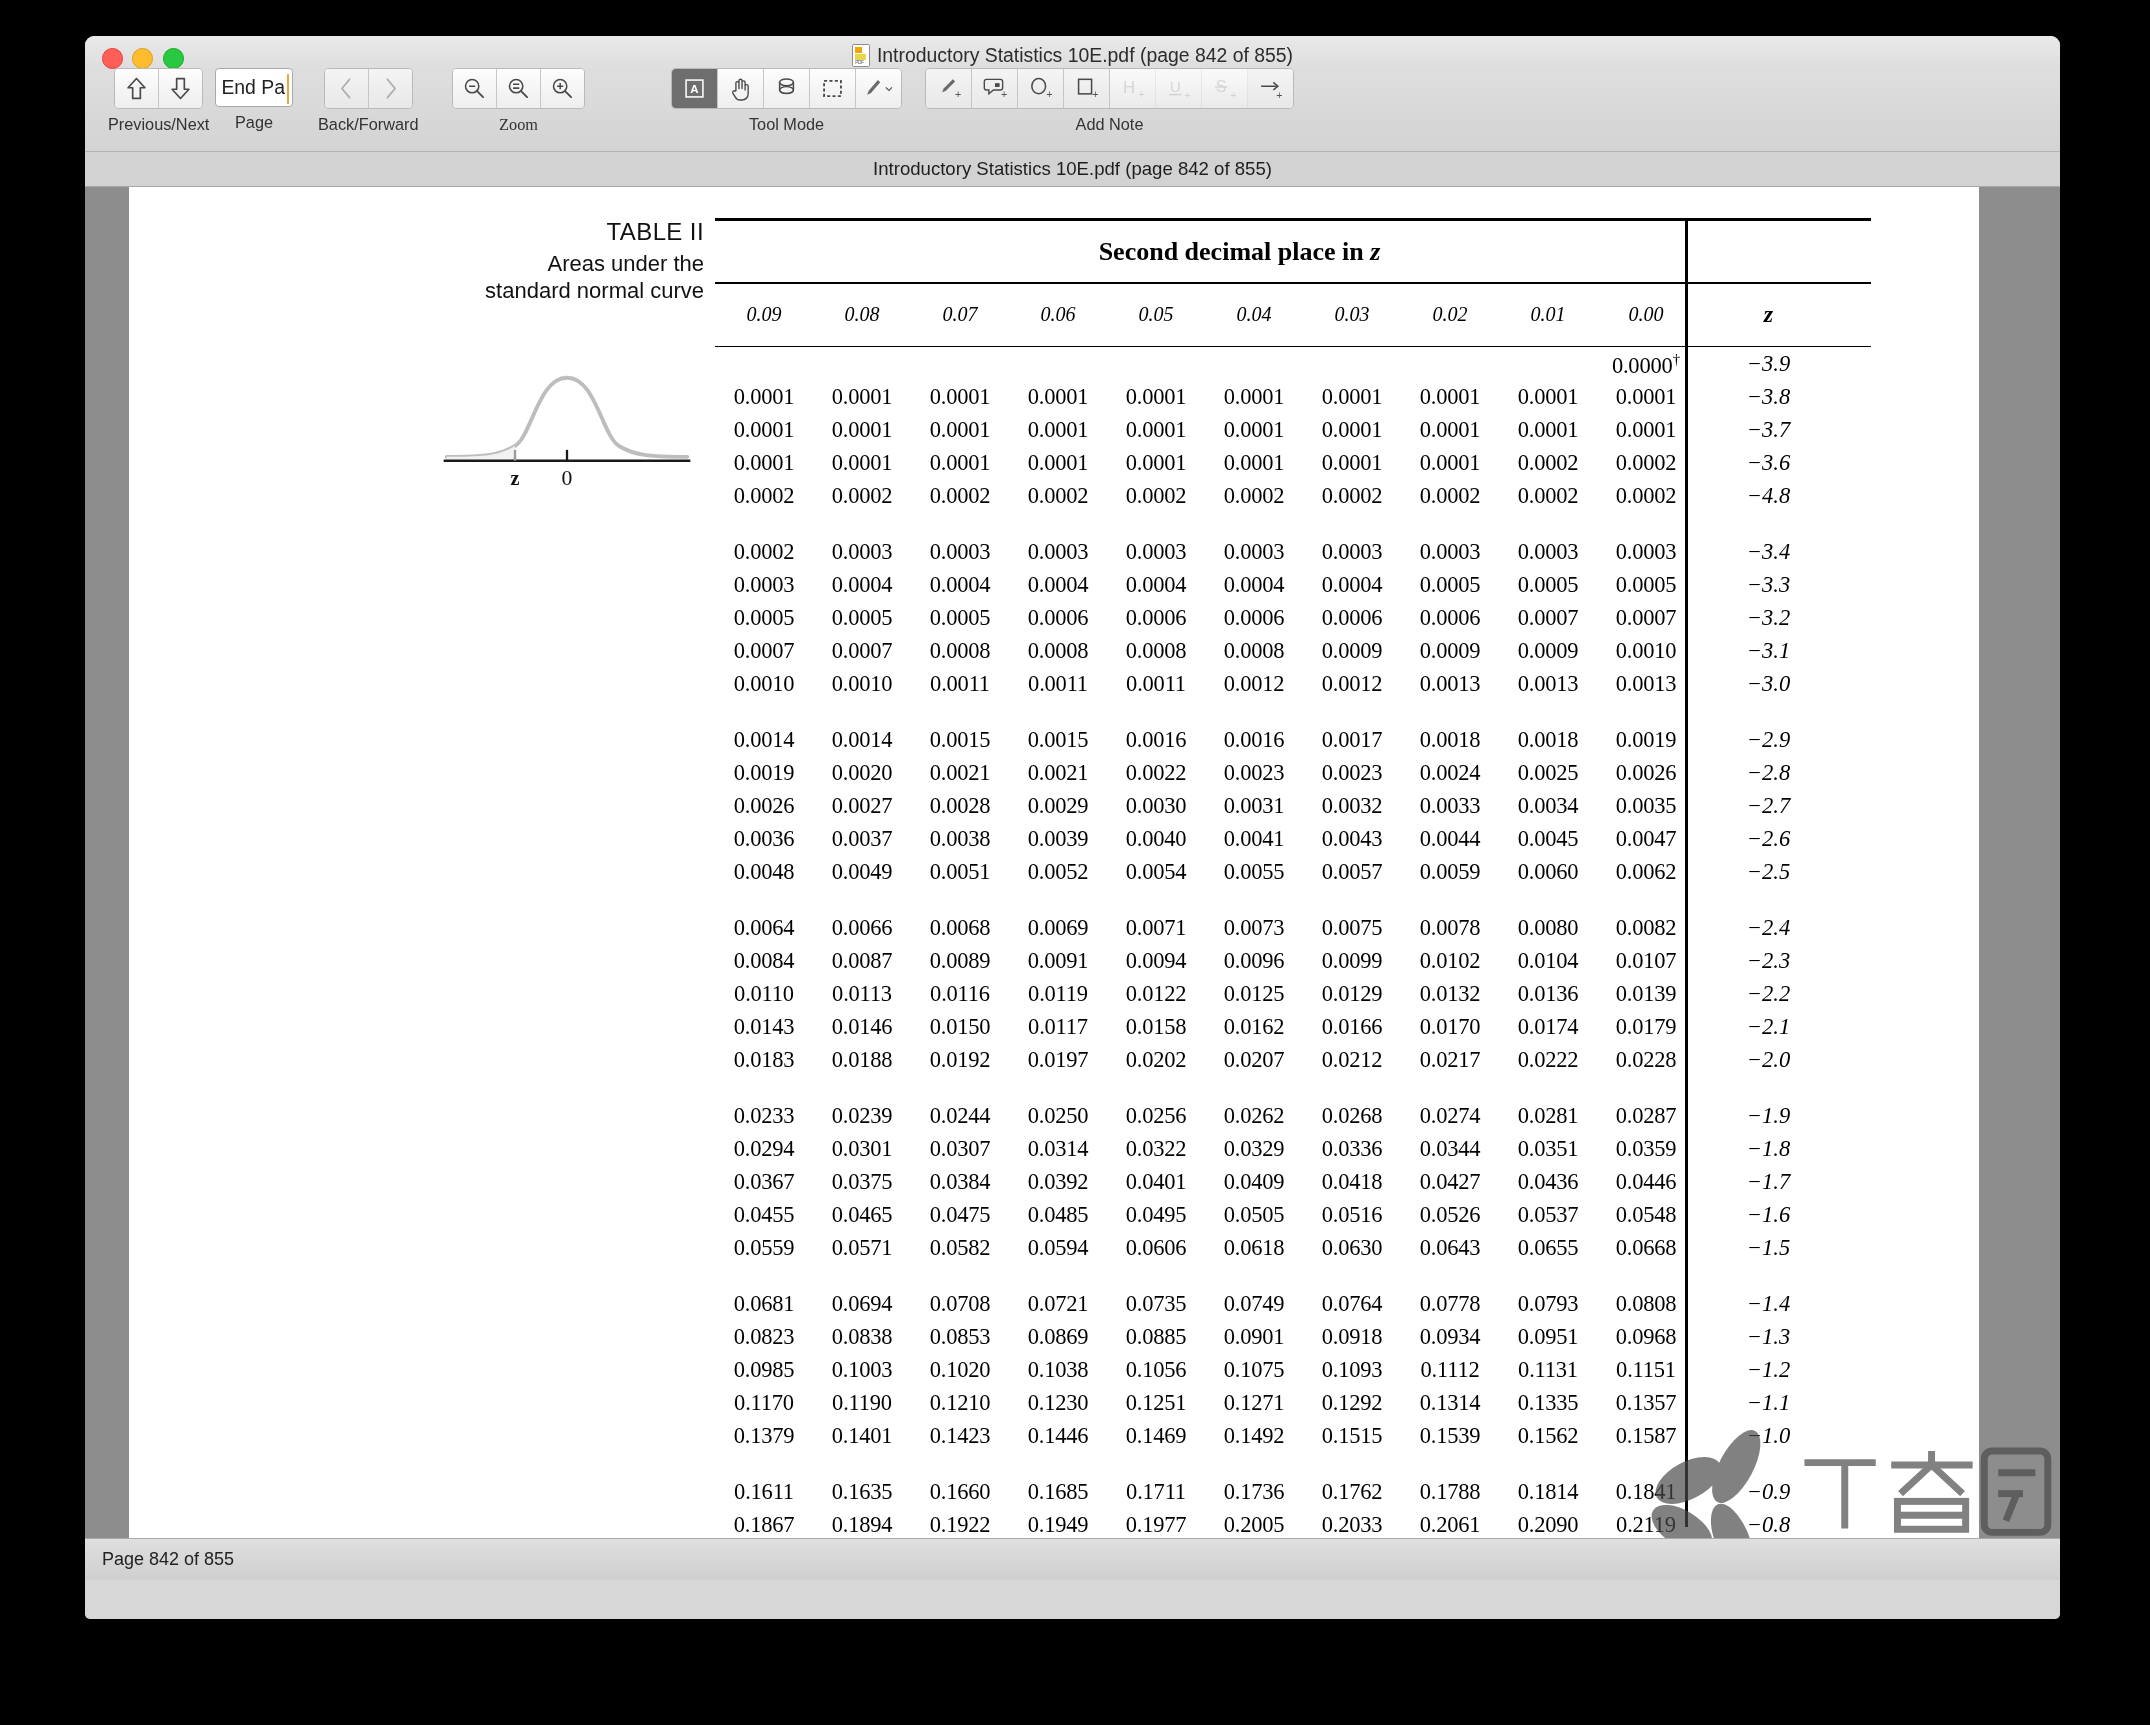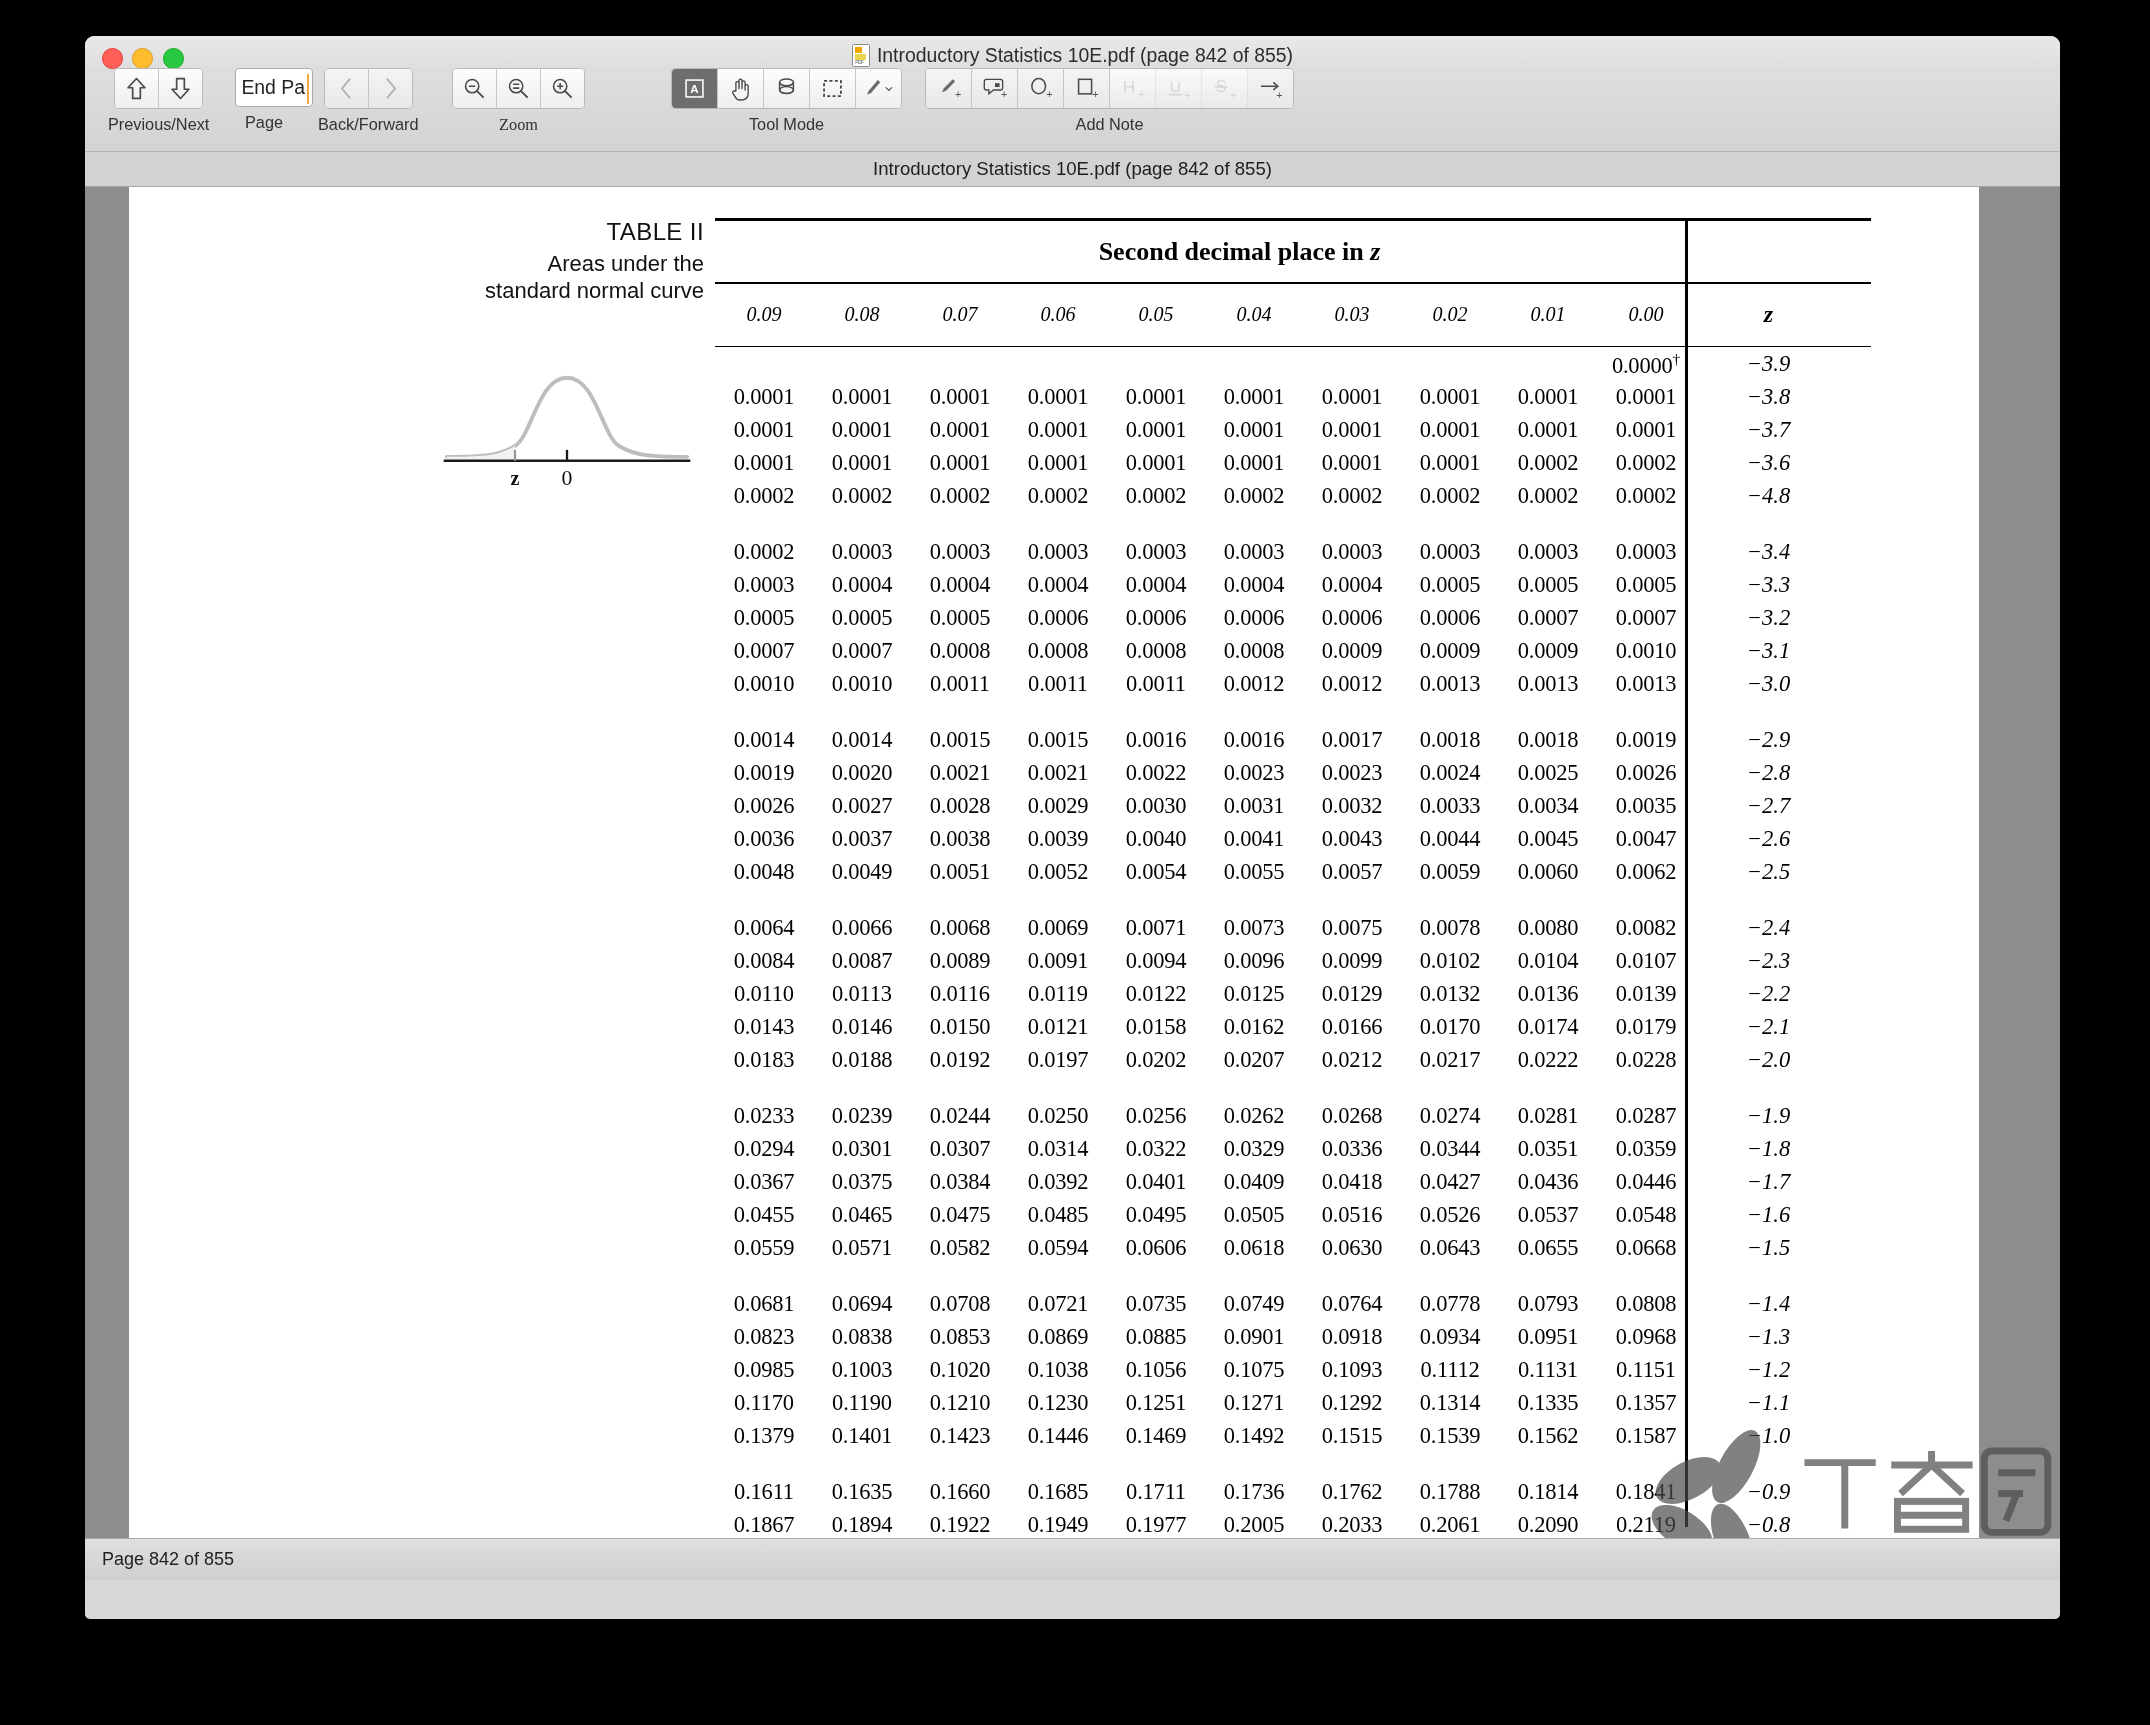--- a/index.html
+++ b/index.html
@@ -51,21 +51,21 @@
     width:43px;height:39px;display:flex;align-items:center;justify-content:center;
     border-right:0.8px solid #c6c6c6;background:linear-gradient(#fdfdfd,#eeeeee);
   }
   .seg > .btn:last-child{border-right:none;}
   .seg.dim > .btn{background:linear-gradient(#f4f4f4,#e8e8e8);}
   .glabel{margin-top:5.4px;font-size:16.3px;color:#333;white-space:nowrap;}
 
   .pagefield{
     width:78px;height:39px;border:0.8px solid #a9a9a9;border-radius:3.9px;background:#fff;
     display:flex;align-items:center;padding-left:5.4px;box-sizing:border-box;
-    font-size:19.4px;color:#222;overflow:hidden;position:relative;margin-left:20px;
+    font-size:19.4px;color:#222;overflow:hidden;position:relative;
   }
   .pagefield .caret{position:absolute;right:3.1px;top:4.7px;width:1.6px;height:29.5px;background:#f0a640;}
 
   
   #toolmode .btn{width:45px;}
   #toolmode .btn.active{background:#6e6e6e;}
   #addnote .btn{width:45px;}
   .faded{opacity:.35;}
 
   svg{display:block;}
@@ -638,21 +638,21 @@
                 <div class="cell">0.0132</div>
                 <div class="cell">0.0136</div>
                 <div class="cell">0.0139</div>
                 <div class="spacer"></div>
                 <div class="zcell">−2.2</div>
               </div>
               <div class="drow">
                 <div class="cell">0.0143</div>
                 <div class="cell">0.0146</div>
                 <div class="cell">0.0150</div>
-                <div class="cell">0.0121</div>
+                <div class="cell">0.0117</div>
                 <div class="cell">0.0158</div>
                 <div class="cell">0.0162</div>
                 <div class="cell">0.0166</div>
                 <div class="cell">0.0170</div>
                 <div class="cell">0.0174</div>
                 <div class="cell">0.0179</div>
                 <div class="spacer"></div>
                 <div class="zcell">−2.1</div>
               </div>
               <div class="drow">

